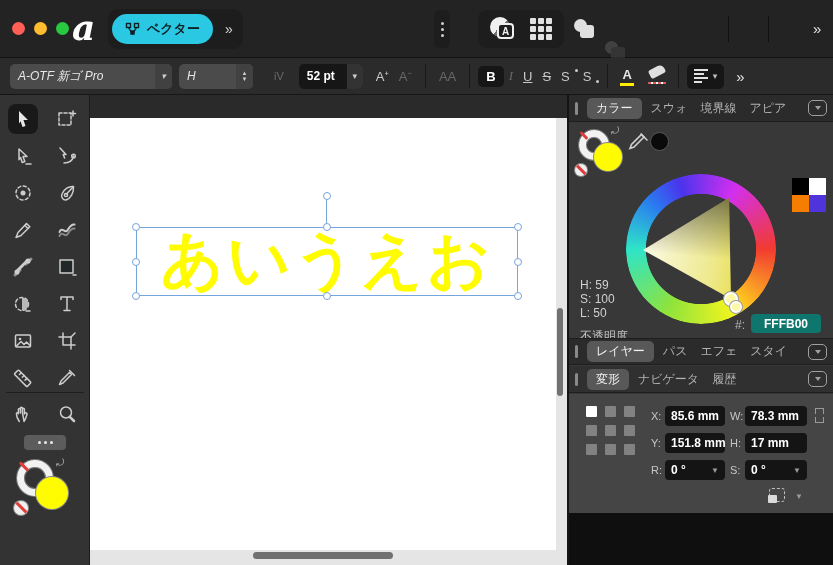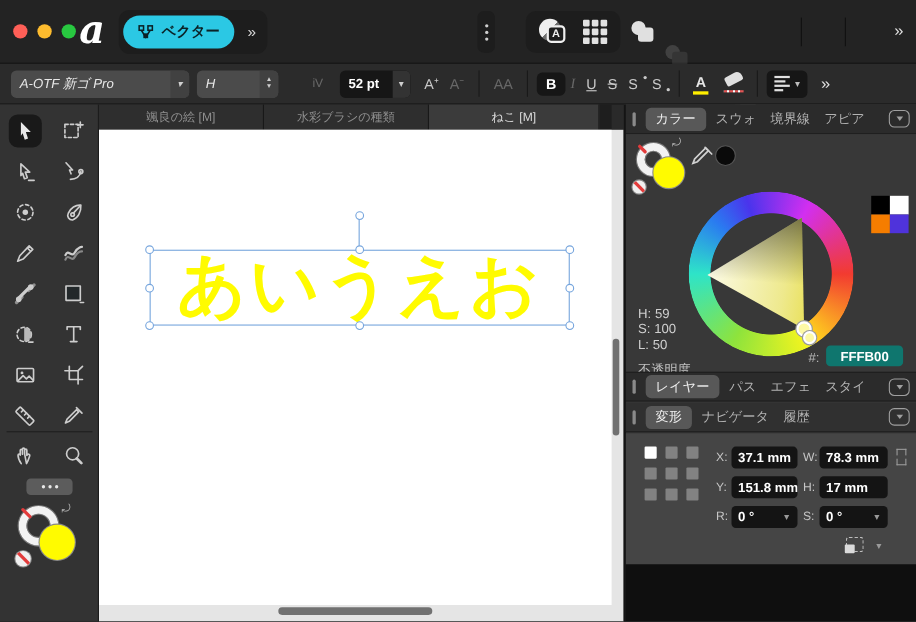--- a/index.html
+++ b/index.html
@@ -260,21 +260,21 @@
       <span class="lbl">A-OTF 新ゴ Pro</span>
       <span class="cv">▾</span>
     </div>
     <div class="combo" style="width:74px;margin-left:7px">
       <span class="lbl">H</span>
       <span class="stepper">
           <span>▲</span>
           <span>▼</span>
         </span>
     </div>
-    <span class="tbtn dim" style="margin-left:26px;font-size:11px">iV</span>
+    <span class="tbtn dim" style="margin-left:16px;font-size:11px">iV</span>
     <div class="numfield" style="width:64px;margin-left:10px">
       <span class="lbl">52 pt</span>
       <span class="cv">▾</span>
     </div>
     <span class="tbtn" style="margin-left:8px">A⁺</span>
     <span class="tbtn dim">A⁻</span>
     <span class="ctx-sep"></span>
     <span class="tbtn dim">AA</span>
     <span class="ctx-sep"></span>
     <span class="tbtn boxed">B</span>
@@ -298,31 +298,20 @@
         <i style="width:14px"></i>
           <i style="width:10px"></i>
           <i style="width:14px"></i>
           <i style="width:8px"></i>
         </span>
       <span style="color:#bdbdbd;font-size:9px">▾</span>
     </div>
     <span class="chev2" style="margin-left:12px">»</span>
   </div>
 
-  <div class="abs doctabs">
-    <div class="dtab" style="width:150px">
-      <span>颯良の絵 [M]</span>
-      </div>
-    <div class="dtab" style="width:150px">
-      <span>水彩ブラシの種類</span>
-      </div>
-    <div class="dtab active" style="width:155px">
-      <span>ねこ [M]</span>
-      </div>
-  </div>
 
   <div class="abs toolcol">
 
     <div class="tool sel" style="left:8px;top:9px">
       <svg width="22" height="22" viewBox="0 0 22 22">
           <path d="M7 3 L16 12 H11.5 L13.5 18 L10.5 19 L8.6 13.2 L7 15.4 Z" fill="#e8e8e8" stroke="none"></path>
         </svg>
       </div>
     <div class="tool" style="left:52px;top:9px">
       <svg width="22" height="22" viewBox="0 0 22 22">
@@ -578,21 +567,21 @@
           <i></i>
           <i></i>
           <i></i>
           <i></i>
           <i></i>
           <i></i>
           <i></i>
       </div>
       <span class="flabel" style="left:82px;top:16px">X:</span>
       <div class="ffield" style="left:96px;top:12px;width:60px">
-          <span>37.1 mm</span>
+          <span>85.6 mm</span>
         </div>
       <span class="flabel" style="left:161px;top:16px">W:</span>
       <div class="ffield" style="left:176px;top:12px;width:62px">
           <span>78.3 mm</span>
         </div>
       <div class="linkicon" style="left:246px;top:14px">
           <i></i>
           <i></i>
         </div>
 

